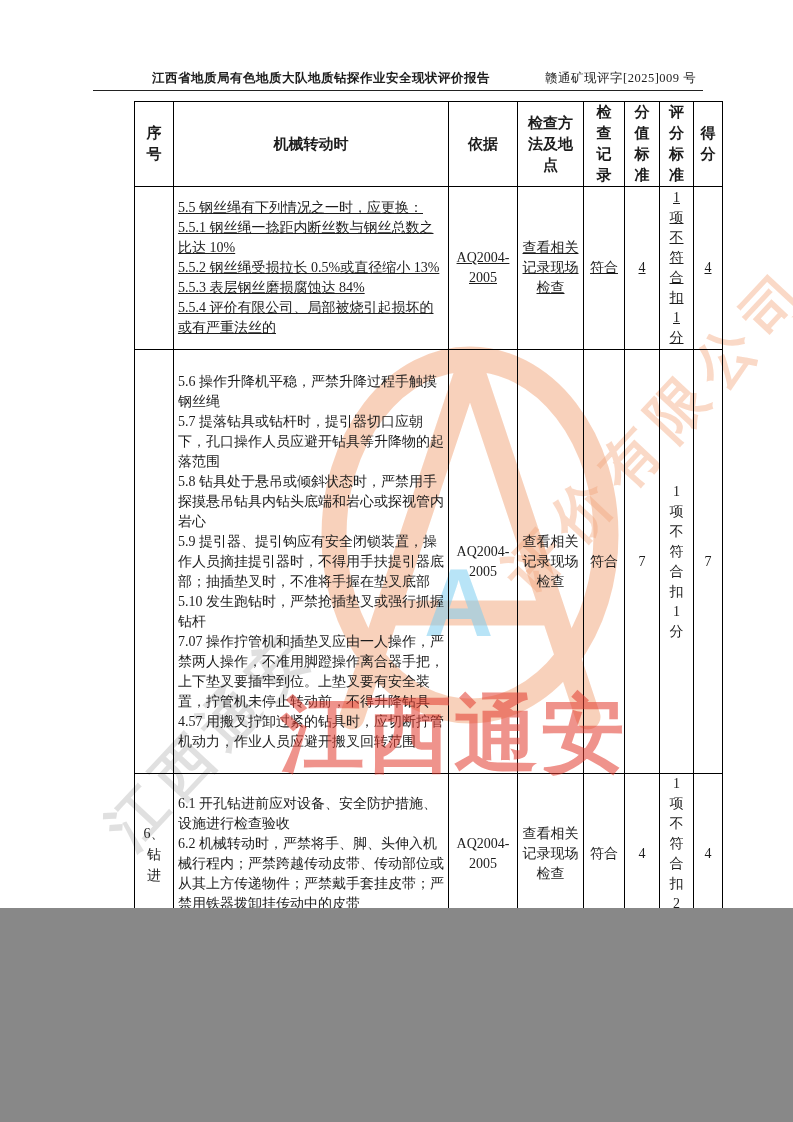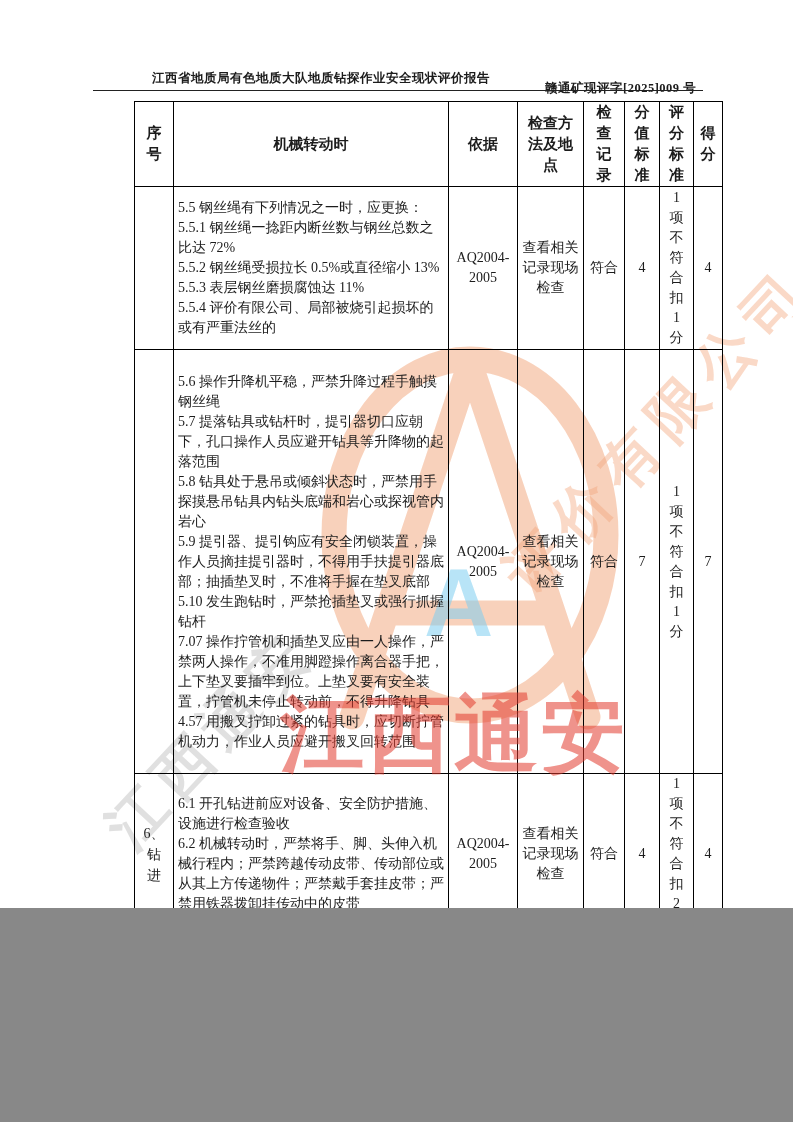--- a/index.html
+++ b/index.html
@@ -9,21 +9,21 @@
     width: 793px; height: 908px;
     margin: 0 auto;
     background: #ffffff;
     font-family: "Liberation Serif", "DejaVu Serif", serif;
     color: #1c1c1c;
     overflow: hidden;
   }
 
   
   .hdr-left  { position:absolute; left:152px; top:70px; font-size:12.5px; font-weight:bold; letter-spacing:.5px; }
-  .hdr-right { position:absolute; left:545px; top:80px; font-size:12.5px; font-weight:bold; letter-spacing:.5px; }
+  .hdr-right { position:absolute; left:545px; top:70px; font-size:12.5px; font-weight:normal; letter-spacing:.5px; }
   .hdr-rule  { position:absolute; left:93px; top:90px; width:610px; border-top:1.6px solid #222; }
 
   
   .wm { position:absolute; pointer-events:none; user-select:none; }
   .wm-diag-top {
     left:515px; top:545px; font-size:58px; font-weight:bold; white-space:nowrap;
     color: rgba(242,165,122,0.42); letter-spacing:12px;
     transform: rotate(-47deg); transform-origin: left center;
   }
   .wm-diag-gray {
@@ -42,21 +42,21 @@
   }
 
   
   table.audit {
     position:absolute; left:134px; top:101px;
     width:588px; border-collapse:collapse; table-layout:fixed;
     background: transparent; z-index:3;
   }
   table.audit td { border:1.4px solid #000; vertical-align:middle; overflow:hidden; }
   tr.hrow       { height:77px; }
-  tr.r1         { height:163px; }
+  tr.r1         { height:163px;text-decoration:underline; }
   tr.r2         { height:424px;font-family:Liberation Serif, serif; }
   tr.r3         { height:156px; }
 
   td.hc { font-weight:bold; font-size:15px; text-align:center; line-height:21px; white-space:pre-line; }
   td.cc { font-size:14px; line-height:20px; text-align:left; padding:2px 4px; }
   td.cc p { margin:0; }
   td.sm { font-size:14px; text-align:center; line-height:20px; white-space:pre-line; }
   td.seq { font-size:14px; text-align:center; line-height:21px; white-space:pre-line; }
 
   
@@ -113,23 +113,23 @@
 标
 准</td>
       <td class="hc">得
 分</td>
     </tr>
 
     <tr class="r1">
       <td class="seq"></td>
       <td class="cc">
             <p>5.5 钢丝绳有下列情况之一时，应更换：</p>
-            <p>5.5.1 钢丝绳一捻距内断丝数与钢丝总数之比达 72%</p>
+            <p>5.5.1 钢丝绳一捻距内断丝数与钢丝总数之比达 10%</p>
             <p>5.5.2 钢丝绳受损拉长 0.5%或直径缩小 13%</p>
-            <p>5.5.3 表层钢丝磨损腐蚀达 11%</p>
+            <p>5.5.3 表层钢丝磨损腐蚀达 84%</p>
             <p>5.5.4 评价有限公司、局部被烧引起损坏的或有严重法丝的</p>
           </td>
       <td class="sm">AQ2004-
 2005</td>
       <td class="sm">查看相关记录现场检查</td>
       <td class="sm">符合</td>
       <td class="sm">4</td>
       <td class="sm">1
 项
 不

